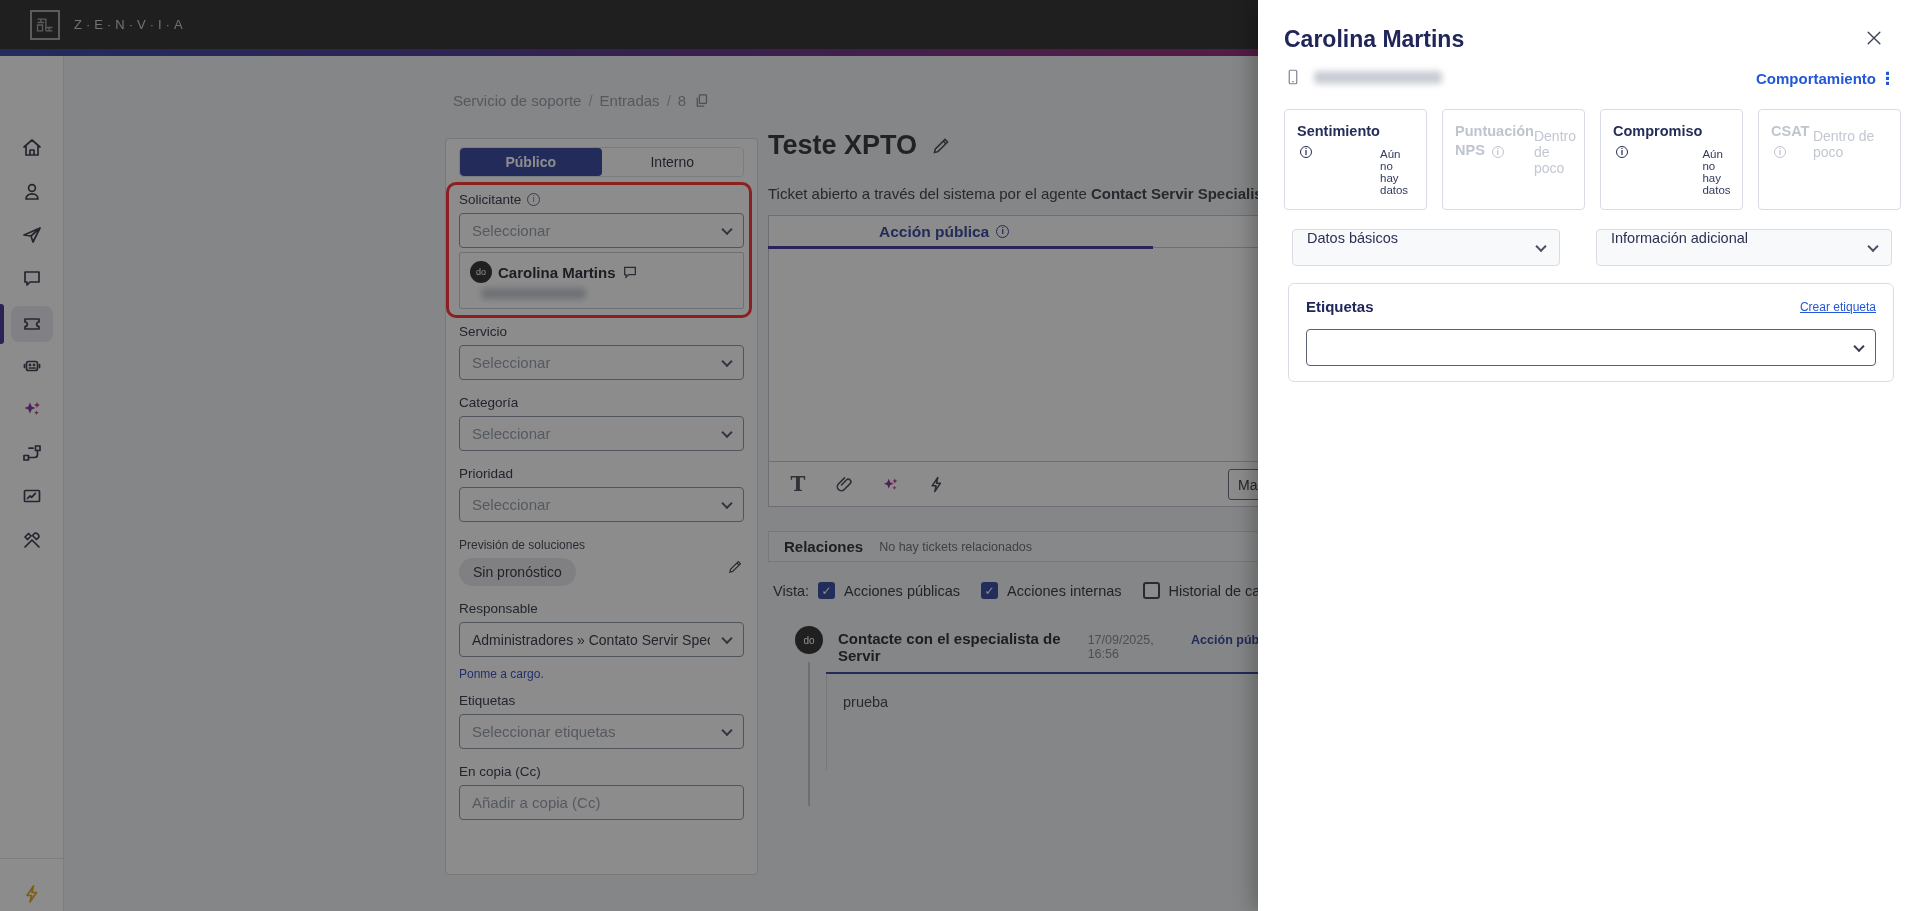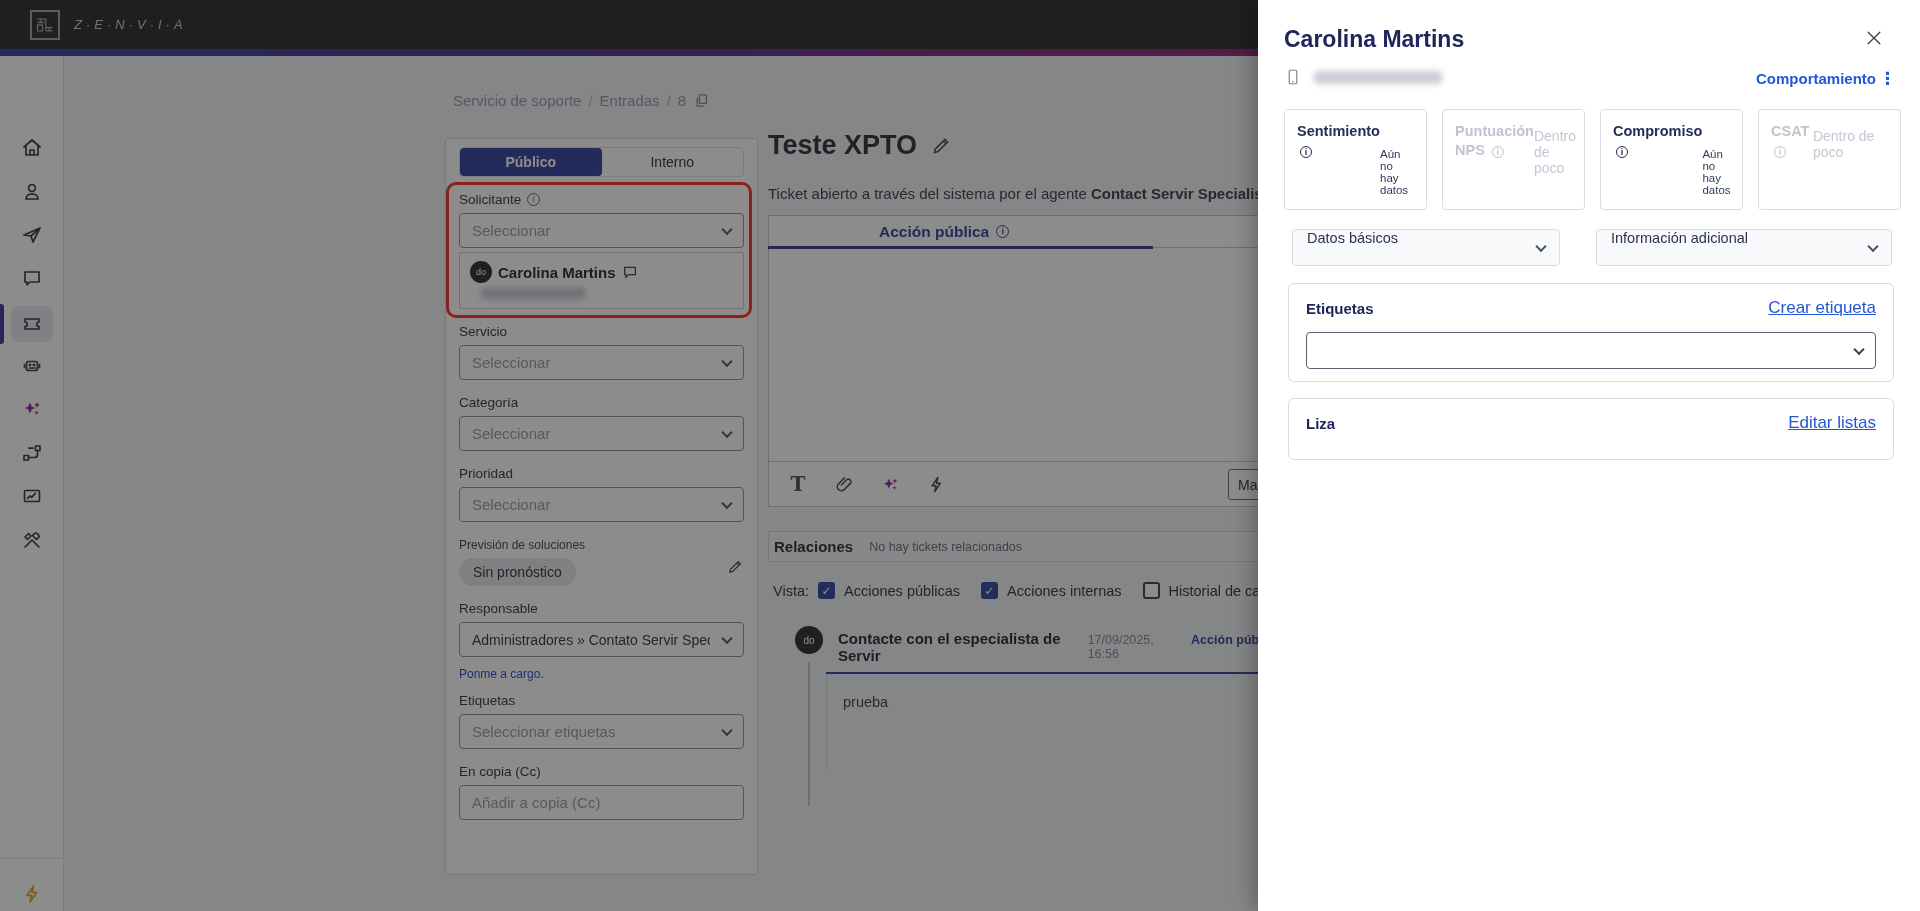--- a/index.html
+++ b/index.html
@@ -5,21 +5,21 @@
   * { margin:0; padding:0; box-sizing:border-box; }
   html,body { background:#111; }
   body { font-family:"Liberation Sans","DejaVu Sans",sans-serif; }
   #root { position:relative; width:1920px; height:911px; overflow:hidden; background:#f2f3f5; }
 
   
   .app { position:absolute; inset:0; background:#f2f3f5; filter:brightness(0.55); }
 
   .topbar { position:absolute; left:0; top:0; width:100%; height:49px; background:#383838; display:flex; align-items:center; }
   .logo-box { margin-left:30px; width:30px; height:30px; border:2px solid #a8a8a8; display:flex; align-items:center; justify-content:center; }
-  .brand { margin-left:14px; color:#cfcfcf; font-size:13px; letter-spacing:4px;font-style:italic; }
+  .brand { margin-left:14px; color:#cfcfcf; font-size:13px; letter-spacing:4px; }
   .grad { position:absolute; left:0; top:49px; width:100%; height:7px;
           background:linear-gradient(90deg,#3e51a8 0%,#5b3d96 30%,#8b3684 55%,#a82f74 80%,#b42d6c 100%); }
 
   .sidebar { position:absolute; left:0; top:56px; width:64px; height:855px; background:#ffffff; border-right:1px solid #e2e4e8; }
   .side-ic { position:absolute; left:20px; width:24px; height:24px; color:#3f4553; }
   .side-ic svg { width:24px; height:24px; stroke:currentColor; fill:none; stroke-width:1.7; stroke-linecap:round; stroke-linejoin:round; }
   .active-bg { position:absolute; left:11px; top:250px; width:42px; height:36px; background:#e9e9f1; border-radius:8px; }
   .active-bar { position:absolute; left:0; top:248px; width:4px; height:40px; background:#4a3f9f; border-radius:0 3px 3px 0; }
   .side-div { position:absolute; left:0; top:802px; width:64px; border-top:1px solid #e2e4e8; }
 
@@ -55,21 +55,21 @@
   .tk-sub { position:absolute; left:768px; top:185px; width:512px; font-size:15px; color:#474b54; white-space:nowrap; overflow:hidden; }
   .editor { position:absolute; left:768px; top:215px; width:512px; height:292px; background:#fff; border:1px solid #c6cad2; }
   .tabbar { height:32px; border-bottom:1px solid #c6cad2; position:relative; display:flex; align-items:center; }
   .tab-accion { margin-left:110px; font-size:15.5px; font-weight:bold; color:#3e4fa3; display:flex; align-items:center; gap:7px; }
   .tab-underline { position:absolute; left:-1px; bottom:-2px; width:385px; height:3px; background:#4a3f9f; }
   .toolbar { position:absolute; left:0; bottom:0; width:100%; height:45px; border-top:1px solid #c6cad2; display:flex; align-items:center; padding-left:18px; gap:24px; }
   .tool { width:22px; height:22px; color:#4a4f5a; display:flex; align-items:center; justify-content:center; cursor:pointer; }
   .tool svg { width:21px; height:21px; stroke:currentColor; fill:none; stroke-width:1.7; stroke-linecap:round; stroke-linejoin:round; }
   .t-glyph { font-family:"DejaVu Serif",serif; font-size:20px; font-weight:600; color:#555a64; }
   .mar-btn { position:absolute; left:1228px; top:469px; height:31px; padding:0 9px; background:#fff; border:1px solid #6f7480; border-radius:3px; font-size:14px; color:#3f434c; display:flex; align-items:center; }
-  .relbar { position:absolute; left:768px; top:531px; width:512px; height:31px; background:#f6f7f9; border:1px solid #d8dade; display:flex; align-items:center; padding-left:5px; gap:16px; }
+  .relbar { position:absolute; left:768px; top:531px; width:512px; height:31px; background:#f6f7f9; border:1px solid #d8dade; display:flex; align-items:center; padding-left:15px; gap:16px; }
   .relbar .rt { font-size:15px; font-weight:bold; color:#363a42; }
   .relbar .re { font-size:12.5px; color:#70757e; }
   .vista { position:absolute; left:773px; top:582px; display:flex; align-items:center; gap:9px; font-size:14.5px; color:#3d424d; }
   .cb { width:17px; height:17px; border-radius:3px; display:inline-flex; align-items:center; justify-content:center; cursor:pointer; }
   .cb.on { background:#3e51a3; color:#fff; font-size:12px; }
   .cb.off { background:#fff; border:2px solid #4a4f5c; }
   .comment-av { position:absolute; left:795px; top:626px; width:28px; height:28px; border-radius:50%; background:#3a3a3a; color:#fff; font-size:10px; display:flex; align-items:center; justify-content:center; }
   .timeline { position:absolute; left:808px; top:662px; width:2px; height:144px; background:#c6c9cf; }
   .comment { position:absolute; left:826px; top:626px; width:454px; }
   .c-head { display:flex; align-items:baseline; gap:16px; padding:4px 0 8px 12px; }
@@ -93,21 +93,21 @@
   .m-label { font-size:14.5px; font-weight:bold; line-height:1.3; }
   .m-card.on  { color:#262e57; }
   .m-card.off { color:#bfc4cf; }
   .m-card.on .m-value  { margin-top:26px; font-size:11.5px; color:#323a5e; }
   .m-card.off .m-value { margin-top:6px;  font-size:14px; color:#c3c7d2; }
   .m-card .info { width:12px; height:12px; margin-left:3px; color:currentColor; }
   .acc { position:absolute; top:229px; height:37px; background:#f8f9fb; border:1px solid #d9dce4; border-radius:4px; display:flex; align-items:flex-start; padding:0 14px; font-size:14.5px; color:#2b3152; cursor:pointer; }
   .acc .chev { border-color:#4a5062; right:14px; }
   .p-card { position:absolute; left:30px; width:606px; background:#fff; border:1px solid #d9dce4; border-radius:6px; padding:14px 17px; }
   .p-card-title { font-size:15px; font-weight:bold; color:#20265a; }
-  .p-link { font-size:17px; color:#2257d8; text-decoration:underline; cursor:pointer; }
+  .p-link { font-size:12px; color:#2257d8; text-decoration:underline; cursor:pointer; }
   .p-select { margin-top:14px; height:37px; border:1px solid #5a6173; border-radius:4px; position:relative; background:#fff; }
   .row-between { display:flex; justify-content:space-between; align-items:center; }
 </style>
 </head>
 <body>
 
 <div id="root">
 
   <div class="app">
 
@@ -409,21 +409,15 @@
     <div class="p-card" style="top:283px;height:99px">
       <div class="row-between">
         <span class="p-card-title">Etiquetas</span>
         <a class="p-link">Crear etiqueta</a>
       </div>
       <div class="p-select">
         <span class="chev" style="border-color:#3a3f4c"></span>
       </div>
     </div>
 
-    <div class="p-card" style="top:398px;height:62px">
-      <div class="row-between">
-        <span class="p-card-title">Liza</span>
-        <a class="p-link">Editar listas</a>
-      </div>
-    </div>
   </div>
 
 </div>
 
 </body></html>

